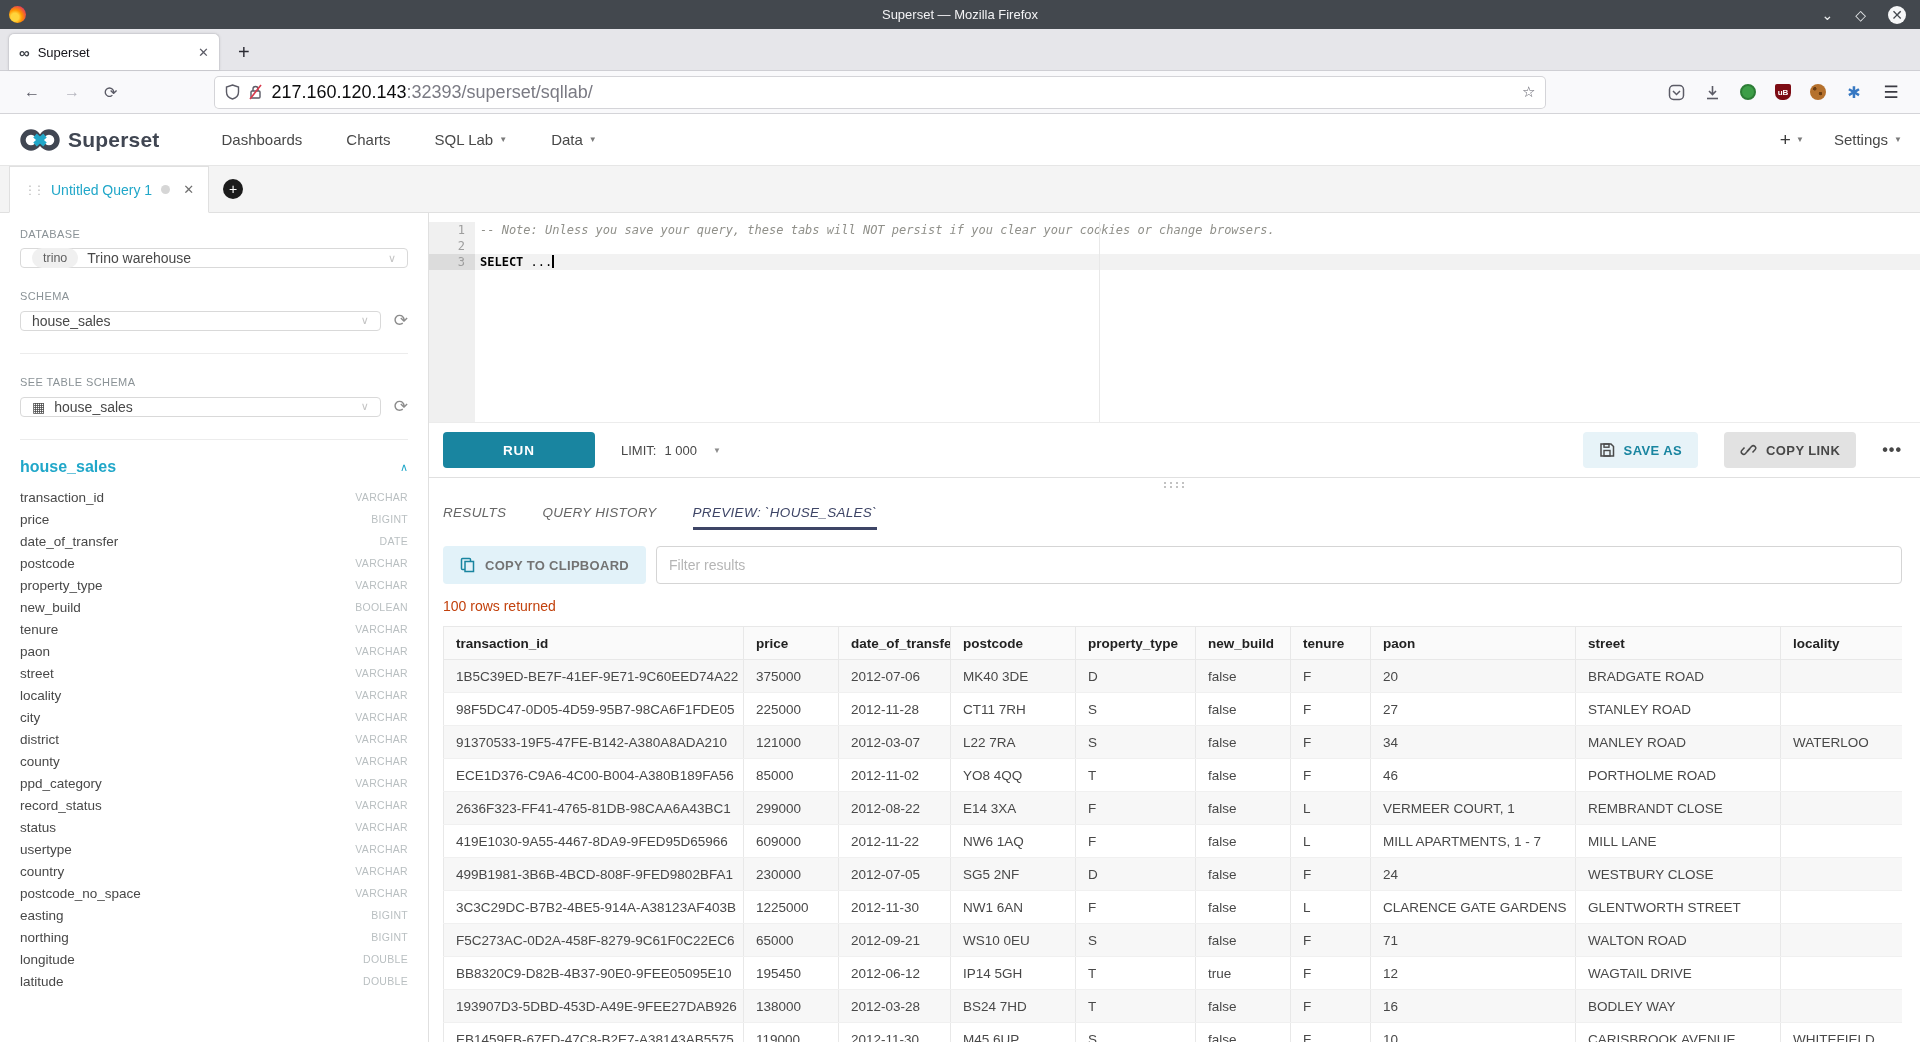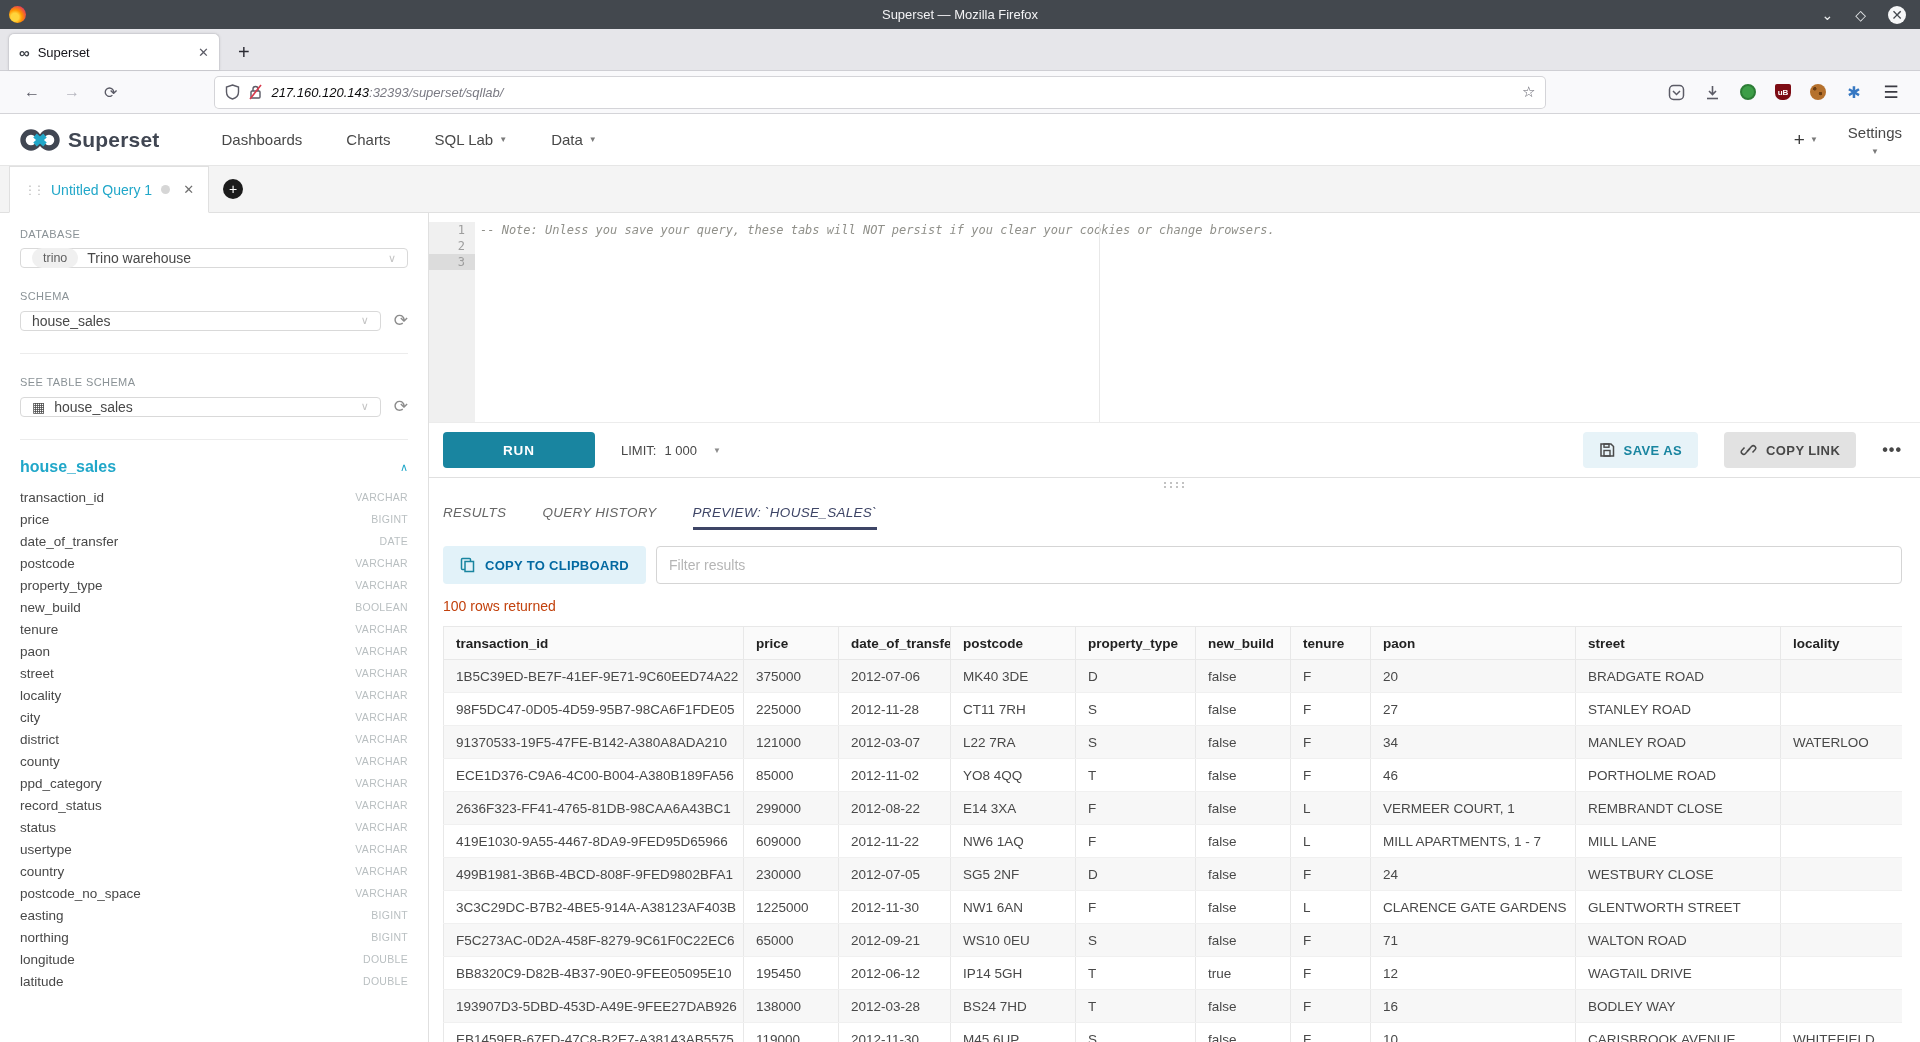--- a/index.html
+++ b/index.html
@@ -24,21 +24,21 @@
   .ff-tab .infinity { font-weight:bold; font-size:15px; color:#3b3f46; line-height:1; }
   .ff-tab-label { font-size:13px; color:#15141a; flex:1; }
   .ff-tab-close { font-size:13px; color:#5b5b66; }
   .newtab-btn { font-size:20px; color:#2b2b33; margin-left:18px; margin-bottom:8px; line-height:1; }
 
   .urlbar { height:43px; background:#f9f9fb; display:flex; align-items:center; border-bottom:1px solid #d4d4d8; padding:0 12px; }
   .nav-ico { font-size:16px; color:#5b5b66; padding:0 12px; }
   .nav-ico.disabled { color:#b6b6bf; }
   .url-field { flex:1; max-width:1330px; height:31px; background:#fff; border-radius:4px;
                box-shadow:0 0 0 1px #d4d4d8; display:flex; align-items:center; padding:0 10px; gap:8px; margin:0 14px 0 86px; }
-  .url-text { font-size:13px; color:#0c0c0d;font-style:italic; }
+  .url-text { font-size:18px; color:#0c0c0d; }
   .url-text .url-path { color:#7a7a83; }
   .url-star { margin-left:auto; font-size:15px; color:#5b5b66; }
   .chrome-icons { display:flex; align-items:center; gap:19px; padding:0 8px; margin-left:auto; }
   .ci { width:18px; height:18px; display:flex; align-items:center; justify-content:center; font-size:15px; color:#5b5b66; }
   .ci-green { width:16px; height:16px; border-radius:50%; background:#3d9e47; border:2px solid #2d7d36; }
   .ci-ublock { width:16px; height:16px; background:#7d0c14; color:#fff; font-size:8px; font-weight:bold;
                display:flex; align-items:center; justify-content:center; border-radius:2px 2px 7px 7px; }
   .ci-cookie { width:16px; height:16px; border-radius:50%; background:#b5712d;
                background-image:radial-gradient(circle at 30% 30%, #6b3d12 1.5px, transparent 2px),
                                 radial-gradient(circle at 65% 60%, #6b3d12 1.5px, transparent 2px); }
@@ -48,21 +48,21 @@
   
   .navbar { height:52px; background:#fff; border-bottom:1px solid #e6e6e6; display:flex; align-items:center; padding:0 18px; }
   .brand { display:flex; align-items:center; gap:6px; }
   .brand-logo { position:relative; width:44px; height:26px; }
   .brand-name { font-size:21px; font-weight:bold; color:#404652; letter-spacing:.2px; }
   .nav-links { display:flex; align-items:center; gap:44px; margin-left:62px; }
   .nav-link { font-size:15px; color:#484848; display:flex; align-items:center; gap:6px; }
   .caret { font-size:8px; color:#7a7a7a; }
   .nav-right { margin-left:auto; display:flex; align-items:center; gap:30px; }
   .plus-menu { font-size:19px; color:#3b3b3b; display:flex; align-items:center; gap:5px; }
-  .settings-menu { font-size:15px; color:#484848; display:flex; align-items:center; gap:6px;flex-direction:column; }
+  .settings-menu { font-size:15px; color:#484848; display:flex; align-items:center; gap:6px; }
 
   
   .querytabs { height:47px; background:#f4f4f4; border-bottom:1px solid #e0e0e0; display:flex; align-items:flex-end; }
   .query-tab { height:47px; margin-left:9px; margin-bottom:-1px; background:#fff; border:1px solid #e0e0e0; border-bottom:1px solid #fff;
                display:flex; align-items:center; padding:0 14px; gap:9px; min-width:196px; }
   .drag-dots { color:#b9b9b9; font-size:12px; letter-spacing:-3px; }
   .query-tab-label { font-size:14px; color:#20a7c9; }
   .status-dot { width:9px; height:9px; border-radius:50%; background:#d6d6d6; }
   .query-tab-close { font-size:13px; color:#6f6f6f; margin-left:4px; }
   .add-tab-btn { width:20px; height:20px; border-radius:50%; background:#1b1b1b; color:#fff; font-size:14px;
@@ -123,21 +123,21 @@
   
   .splitter { height:15px; border-top:1px solid #e0e0e0; display:flex; align-items:center; justify-content:center; }
   .grip { width:26px; height:8px;
           background-image:radial-gradient(#c2c2c2 1.2px, transparent 1.4px); background-size:6px 4px; }
 
   
   .south-tabs { display:flex; gap:36px; padding-left:14px; height:38px; align-items:flex-end;font-style:italic; }
   .stab { font-size:13.5px; color:#666; letter-spacing:.3px; padding-bottom:10px; }
   .stab.active { color:#3e4566; border-bottom:3px solid #3e4566; padding-bottom:7px; }
   .actions-row { display:flex; align-items:center; margin:16px 18px 0 14px; gap:10px; }
-  .copyclip-btn { height:38px; background:#e2f2f9; color:#0369a1; border:none; border-radius:4px;
+  .copyclip-btn { height:38px; background:#e2f2f9; color:#737373; border:none; border-radius:4px;
                   display:flex; align-items:center; gap:10px; padding:0 17px; font-size:13px; font-weight:bold;
                   letter-spacing:.3px; font-family:inherit; }
   .filter-input { flex:1; height:38px; border:1px solid #d5d5d5; border-radius:4px; padding:0 12px;
                   font-size:14px; color:#484848; font-family:inherit; }
   .filter-input::placeholder { color:#b5b5b5; }
   .rows-returned { font-size:14px; color:#c2410c; margin:14px 0 12px 14px; }
 
   .table-wrap { flex:1; overflow:hidden; margin-left:14px; margin-right:18px; }
   table.results { border-collapse:collapse; table-layout:fixed; width:1477px; }
   .results th, .results td { height:33px; padding:0 12px; text-align:left; white-space:nowrap; overflow:hidden;
@@ -391,20 +391,21 @@
     <div class="editor">
       <div class="gutter">
         <div>1</div>
         <div>2</div>
         <div class="active">3</div>
       </div>
       <div class="codelines">
         <div class="print-margin"></div>
         <div class="codeline"><span class="comment">-- Note: Unless you save your query, these tabs will NOT persist if you clear your cookies or change browsers.</span></div>
         <div class="codeline"></div>
+        <div class="codeline active"><span class="kw">SELECT</span><span> ...</span><span class="cursor"></span></div>
       </div>
     </div>
 
     <div class="ed-toolbar">
       <button class="run-btn">RUN</button>
       <span class="limit-group">
         <span>LIMIT:</span>
         <span>1 000</span>
         <span class="limit-caret">▼</span>
       </span>

